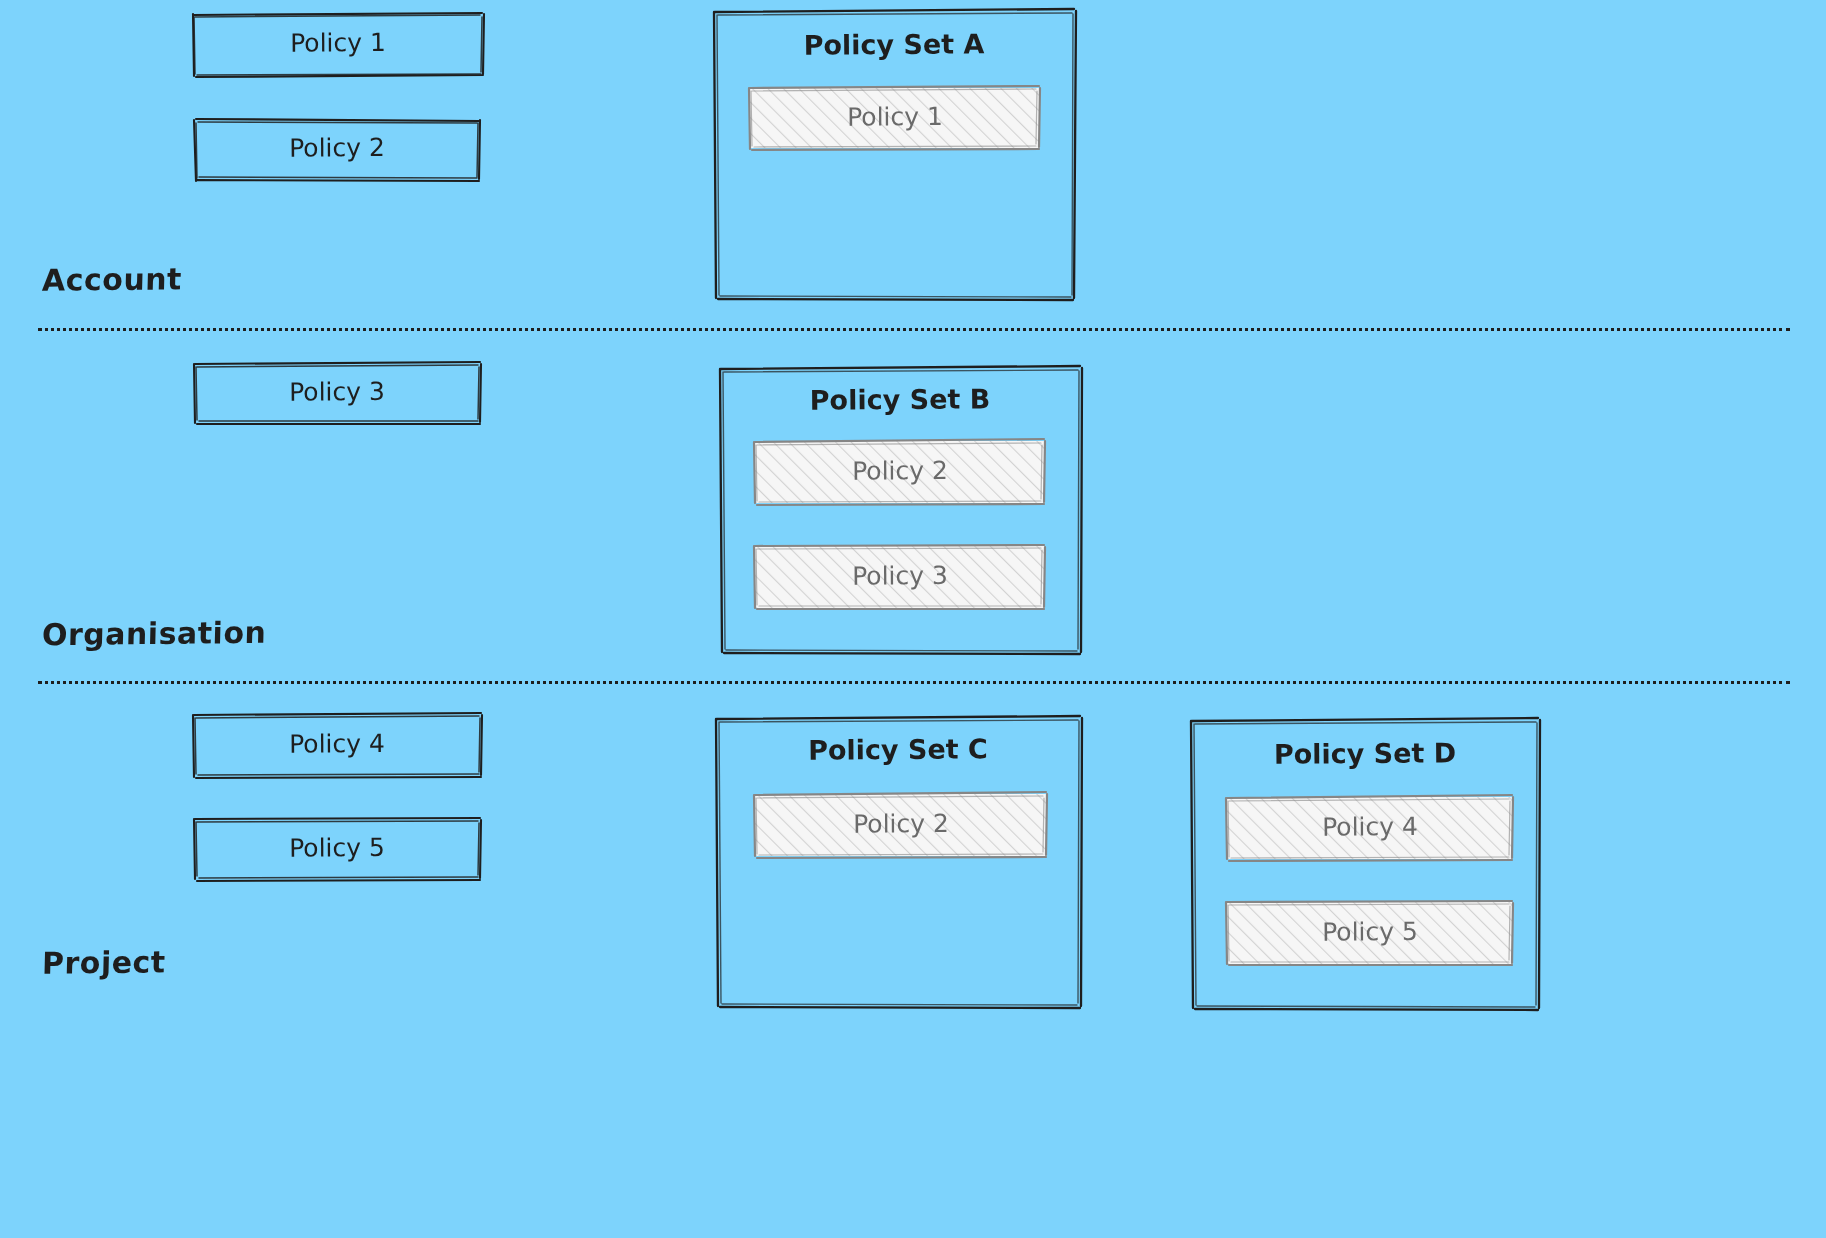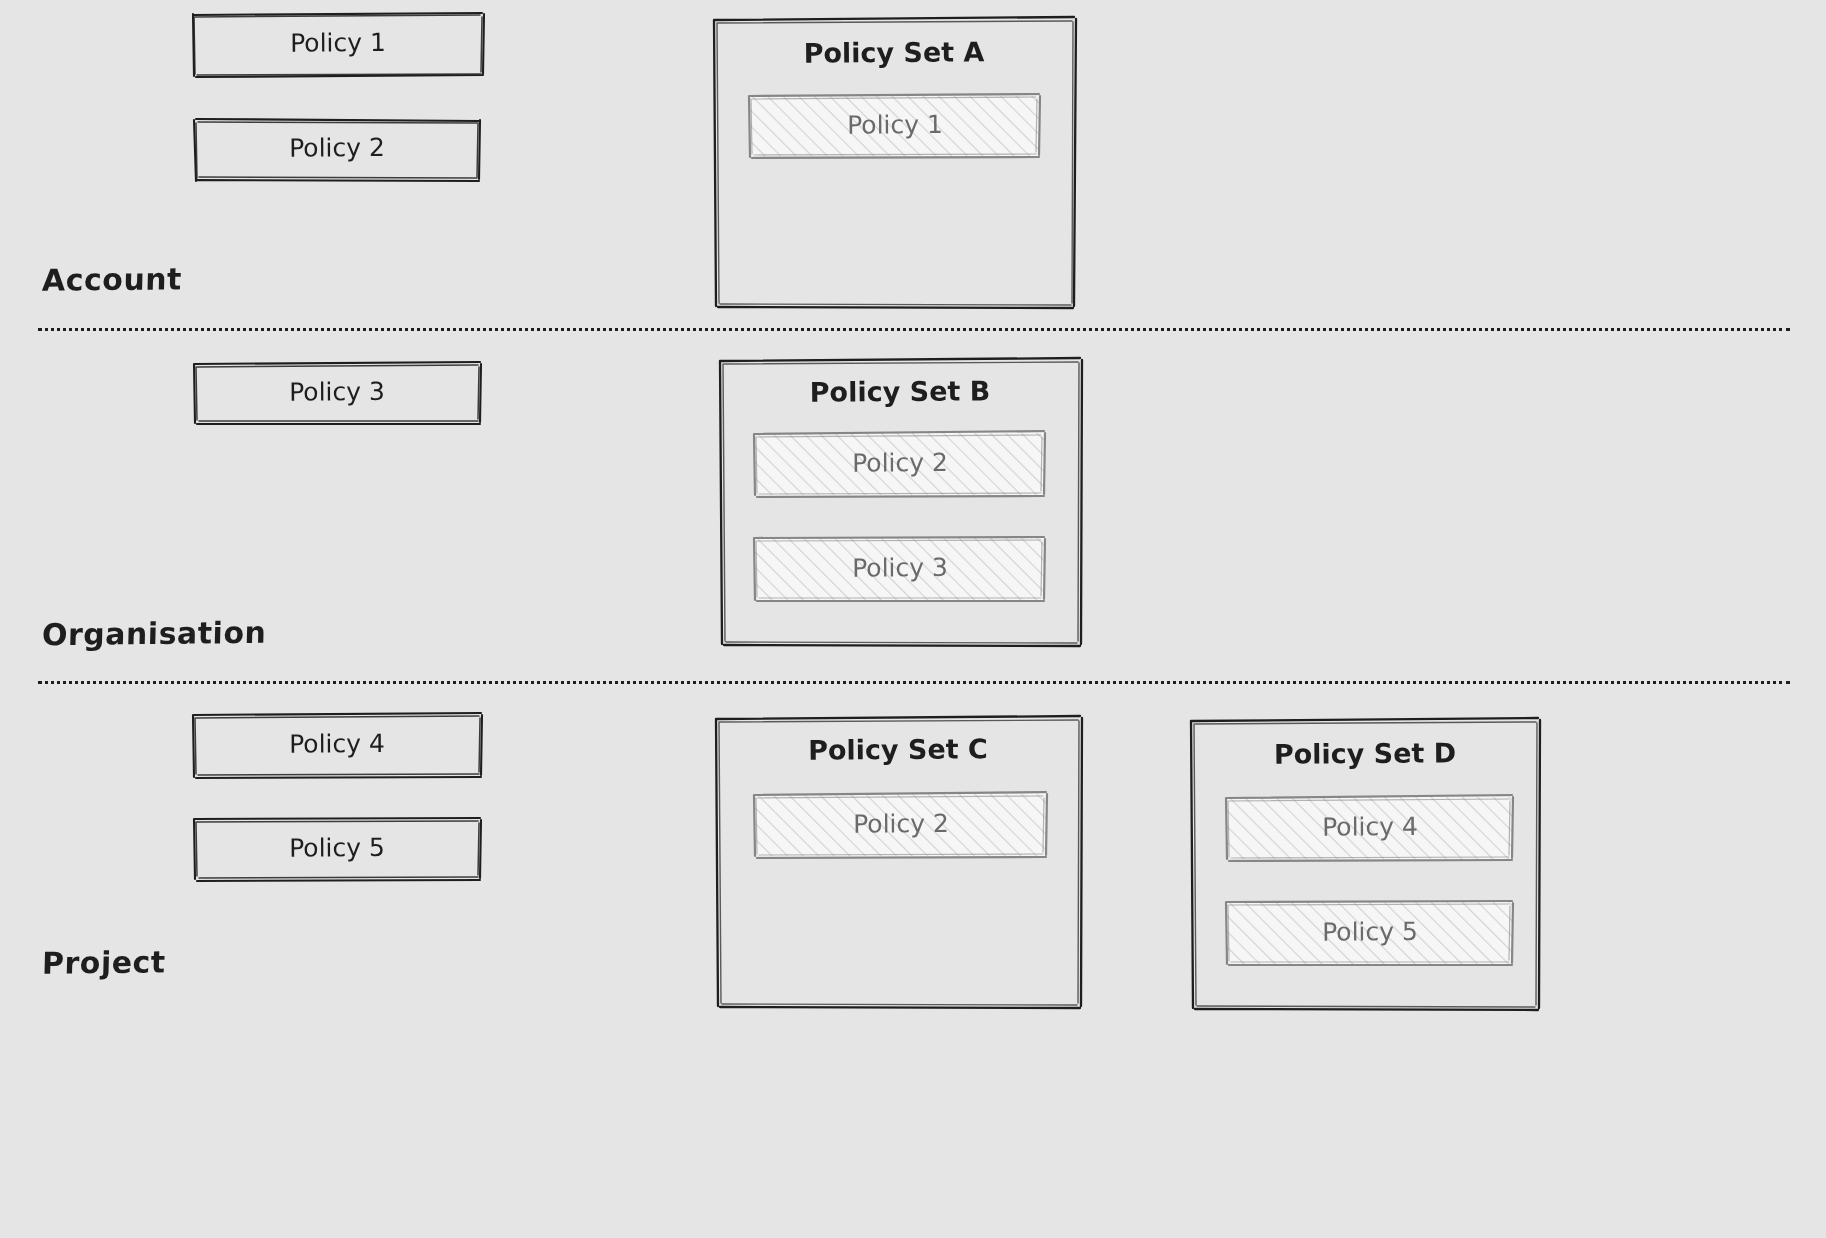--- a/index.html
+++ b/index.html
@@ -8,21 +8,21 @@
     padding: 0;
     background: #ffffff;
   }
   body {
     font-family: "DejaVu Sans", sans-serif;
   }
   #canvas {
     position: relative;
     width: 1826px;
     height: 1238px;
-    background: #e5e5e5;
+    background: #7dd3fc;
     overflow: hidden;
   }
 
   
   .divider {
     position: absolute;
     left: 38px;
     width: 1752px;
     height: 0;
     border-top: 3px dotted #1e1e1e;
@@ -107,21 +107,21 @@
   </div>
 
   <div class="rough policy-chip" style="left:192px; top:115px; width:290px; height:68px;">
     <svg width="290" height="68" viewBox="0 0 290 68">
       <path d="M4 4 L287 6 M288 5 L287 64 M287 66 L5 65 M4 66 L2 5" fill="none" stroke="#1e1e1e" stroke-width="2.1" stroke-linecap="round"></path>
       <path d="M6 7 L285 8 M286 8 L285 62 M285 63 L7 62 M5 63 L4 8" fill="none" stroke="#1e1e1e" stroke-width="1.5" stroke-linecap="round" opacity="0.85"></path>
     </svg>
     <div class="cap">Policy 2</div>
   </div>
 
-  <div class="rough policy-set" style="left:710px; top:14px; width:368px; height:296px;">
+  <div class="rough policy-set" style="left:710px; top:6px; width:368px; height:296px;">
     <svg width="368" height="296" viewBox="0 0 368 296">
       <path d="M5 6 L364 3 M366 5 L364 292 M363 294 L8 293 M6 292 L4 6" fill="none" stroke="#1e1e1e" stroke-width="2.3" stroke-linecap="round"></path>
       <path d="M8 9 L362 7 M363 8 L362 289 M361 291 L10 290 M9 289 L7 9" fill="none" stroke="#1e1e1e" stroke-width="1.4" stroke-linecap="round" opacity="0.7"></path>
     </svg>
     <div class="set-title" style="top:23px;">Policy Set A</div>
 
     <div class="rough member" style="left:37px; top:78px; width:296px; height:68px;">
       <svg width="296" height="68" viewBox="0 0 296 68">
         <defs>
           <pattern id="hatchA1" patternUnits="userSpaceOnUse" width="11" height="11" patternTransform="rotate(-45)">
@@ -142,21 +142,21 @@
   <div class="divider" style="top:328px;"></div>
 
   <div class="rough policy-chip" style="left:192px; top:360px; width:290px; height:66px;">
     <svg width="290" height="66" viewBox="0 0 290 66">
       <path d="M3 4 L288 2 M289 4 L288 62 M288 64 L5 64 M3 63 L2 4" fill="none" stroke="#1e1e1e" stroke-width="2.1" stroke-linecap="round"></path>
       <path d="M5 7 L286 5 M287 7 L286 59 M286 61 L7 61 M5 60 L4 7" fill="none" stroke="#1e1e1e" stroke-width="1.5" stroke-linecap="round" opacity="0.85"></path>
     </svg>
     <div class="cap">Policy 3</div>
   </div>
 
-  <div class="rough policy-set" style="left:716px; top:356px; width:368px; height:292px;">
+  <div class="rough policy-set" style="left:716px; top:364px; width:368px; height:292px;">
     <svg width="368" height="292" viewBox="0 0 368 292">
       <path d="M5 5 L364 2 M366 4 L365 288 M364 290 L8 289 M6 288 L4 5" fill="none" stroke="#1e1e1e" stroke-width="2.3" stroke-linecap="round"></path>
       <path d="M8 8 L362 6 M363 7 L362 285 M361 287 L10 286 M9 285 L7 8" fill="none" stroke="#1e1e1e" stroke-width="1.4" stroke-linecap="round" opacity="0.7"></path>
     </svg>
     <div class="set-title" style="top:20px;">Policy Set B</div>
 
     <div class="rough member" style="left:36px; top:73px; width:296px; height:70px;">
       <svg width="296" height="70" viewBox="0 0 296 70">
         <defs>
           <pattern id="hatchB1" patternUnits="userSpaceOnUse" width="11" height="11" patternTransform="rotate(-45)">

